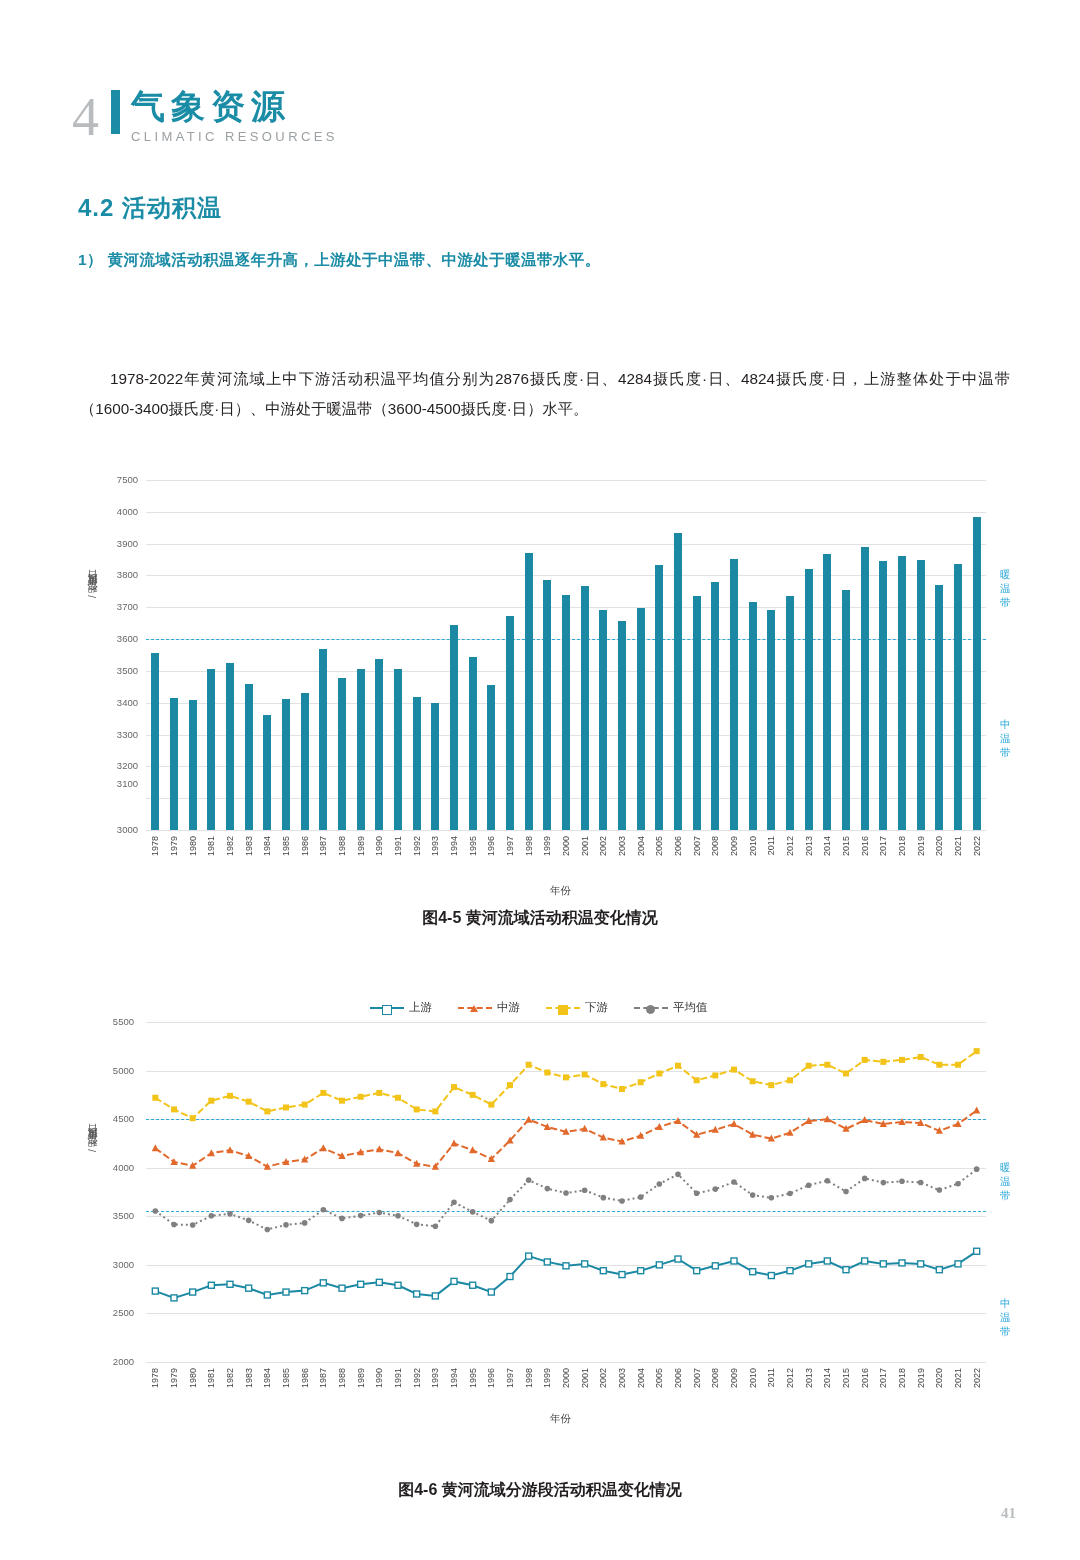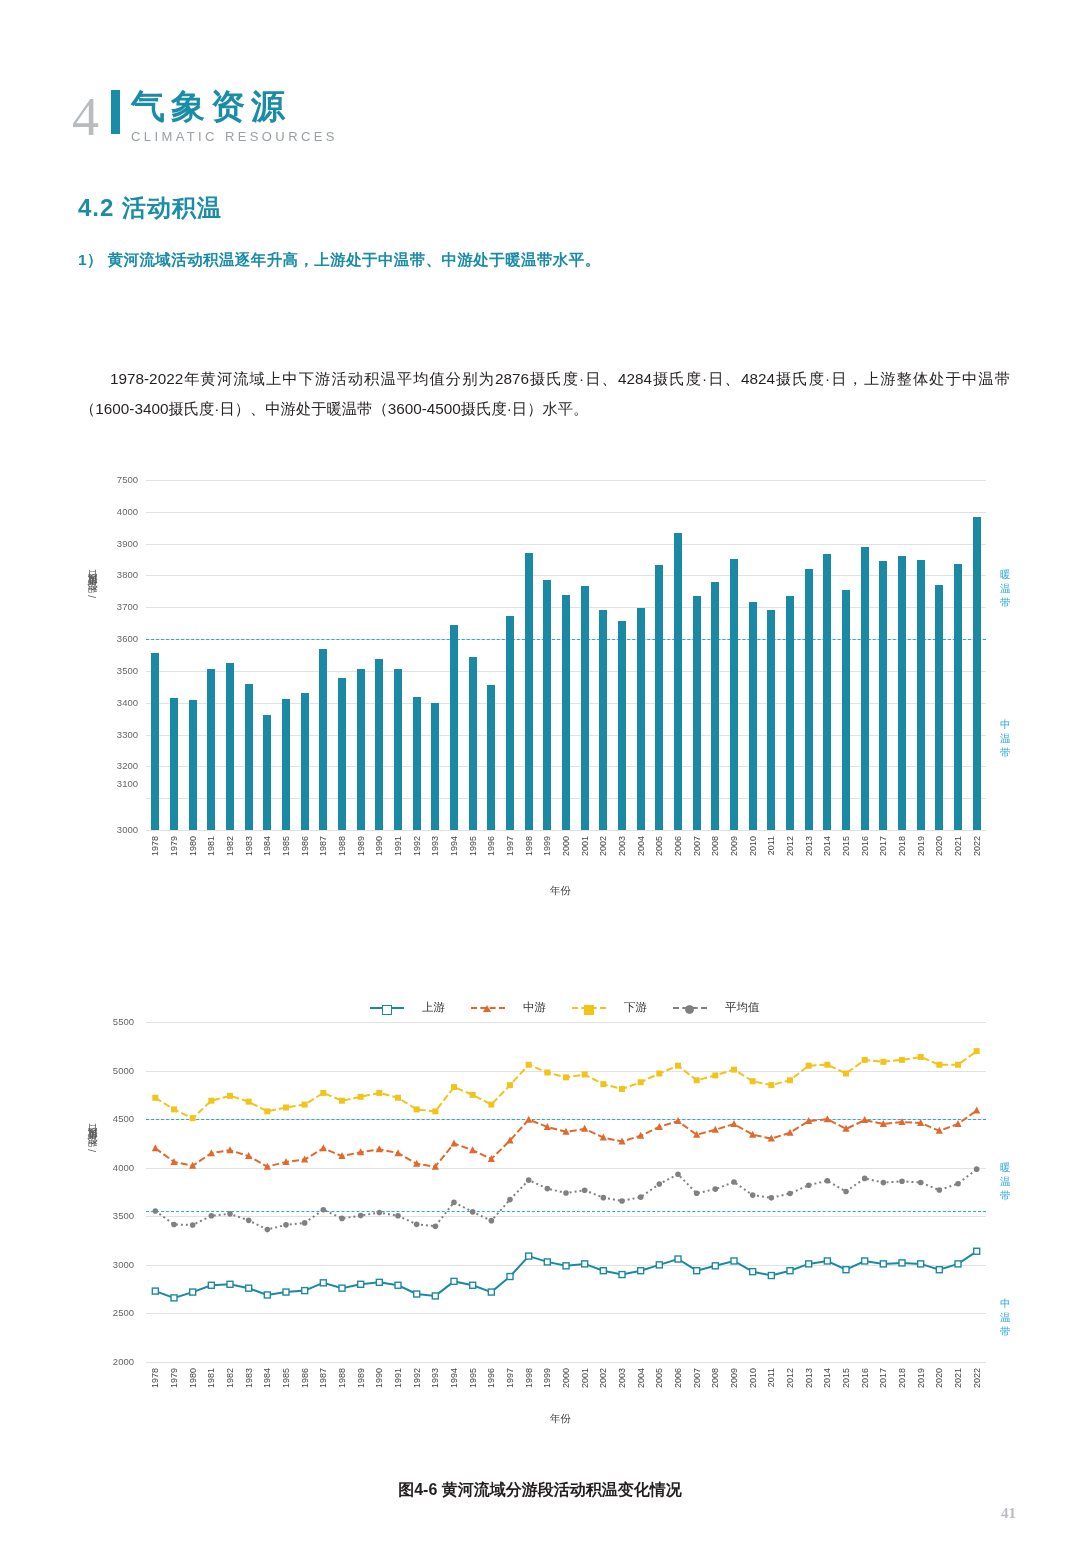--- a/index.html
+++ b/index.html
@@ -67,21 +67,21 @@
   .xtick {
     position:absolute; font-size:9px; color:#444;
     writing-mode:vertical-rl; transform:rotate(180deg);
     letter-spacing:0px; white-space:nowrap;
   }
   .zone-lbl { position:absolute; font-size:10.5px; color:#2aa8d8; }
 
   
   .fig2 { position:absolute; left:80px; top:1000px; width:920px; height:430px; }
   .legend { position:absolute; display:flex; gap:26px; font-size:11.5px; color:#333; }
-  .lg-item { display:flex; align-items:center; gap:18px; }
+  .lg-item { display:flex; align-items:center; gap:5px; }
   .lg-line { width:34px; height:0; border-top:2.4px solid #000; position:relative; }
   .lg-mark { position:absolute; left:12px; top:-4px; width:8px; height:8px; }
 
   .pagenum {
     position:absolute; right:64px; bottom:38px;
     font-size:15px; color:#b9bdc0; font-family:"Liberation Serif", serif;font-weight:bold;
   }
 </style>
 </head>
 <body>
@@ -218,20 +218,21 @@
         <div class="xtick" style="left: 788.333px; top: 356px;">2020</div>
         <div class="bar" style="left: 807.893px; width: 8.21333px; height: 265.682px; background: rgb(27, 137, 163); top: 84.3182px;"></div>
         <div class="xtick" style="left: 807px; top: 356px;">2021</div>
         <div class="bar" style="left: 826.56px; width: 8.21333px; height: 313.409px; background: rgb(27, 137, 163); top: 36.5909px;"></div>
         <div class="xtick" style="left: 825.667px; top: 356px;">2022</div>
         <div class="zone-lbl" style="left: 854px; top: 88.4545px;">暖温带</div>
         <div class="zone-lbl" style="left: 854px; top: 238px;">中温带</div>
       </div>
     <div class="xlabel" id="f1-xlabel" style="left:470px; top:418px;">年份</div>
   </div>
+  <div class="fig-cap cap1">图4-5 黄河流域活动积温变化情况</div>
 
   <div class="fig2">
     <div class="legend" id="f2-legend" style="left:290px; top:0px;">
         <div class="lg-item">
           <span class="lg-line" style="border-top-color: rgb(27, 137, 163);">
             <span class="lg-mark" style="background: rgb(255, 255, 255); border: 1.4px solid rgb(27, 137, 163);"></span>
           </span>
           <span>上游</span>
         </div>
         <div class="lg-item">

